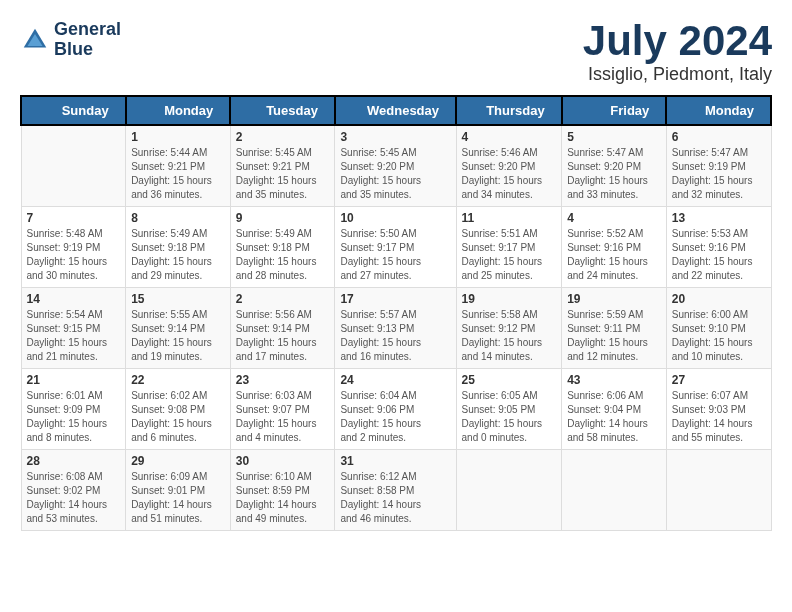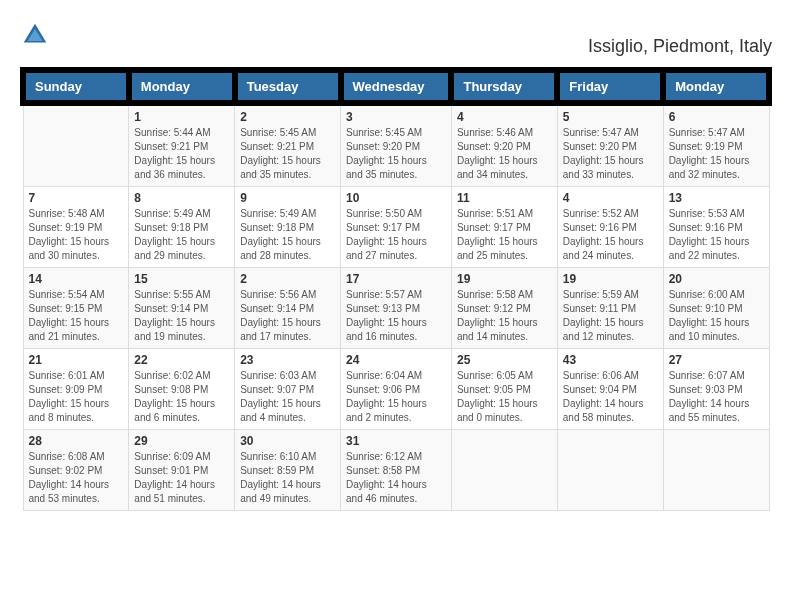--- a/index.html
+++ b/index.html
@@ -36,37 +36,37 @@
     }
     .month-title {
       font-size: 42px;
       font-weight: bold;
       color: #1a3a5c;
       line-height: 1;
     }
     .location-title {
       font-size: 18px;
       color: #333;
-      margin-top: 16px;
+      margin-top: 2px;
     }
     table {
       width: 100%;
       border-collapse: collapse;
       font-size: 11px;
     }
     thead tr {
       background-color: #2e6da4;
       color: #fff;
     }
     thead th {
-      padding: 6px 9px;
-      text-align: left;
+      padding: 6px 16px;
+      text-align: right;
       font-size: 13px;
       font-weight: bold;
-      border: 6px solid #000000;
+      border: 2px solid #000000;
     }
     tbody tr {
       border-bottom: 1px solid #ccc;
     }
     tbody td {
       padding: 4px 5px;
       vertical-align: top;
       border: 1px solid #ddd;
       min-height: 80px;
     }
@@ -94,22 +94,27 @@
   </style>
 </head>
 <body>
 
 <div class="header">
   <div class="logo">
     <svg class="logo-icon" viewBox="0 0 40 40">
       <polygon points="20,5 35,30 5,30" fill="#2e6da4"></polygon>
       <polygon points="20,12 30,28 10,28" fill="#5a9fd4"></polygon>
     </svg>
+    <div class="logo-text">
+      <div>General</div>
+      <div>Blue</div>
+    </div>
   </div>
   <div class="title-block">
+    <div class="month-title">July 2024</div>
     <div class="location-title">Issiglio, Piedmont, Italy</div>
   </div>
 </div>
 
 <table>
   <thead>
     <tr>
     <th>Sunday</th>
         <th>Monday</th>
         <th>Tuesday</th>

